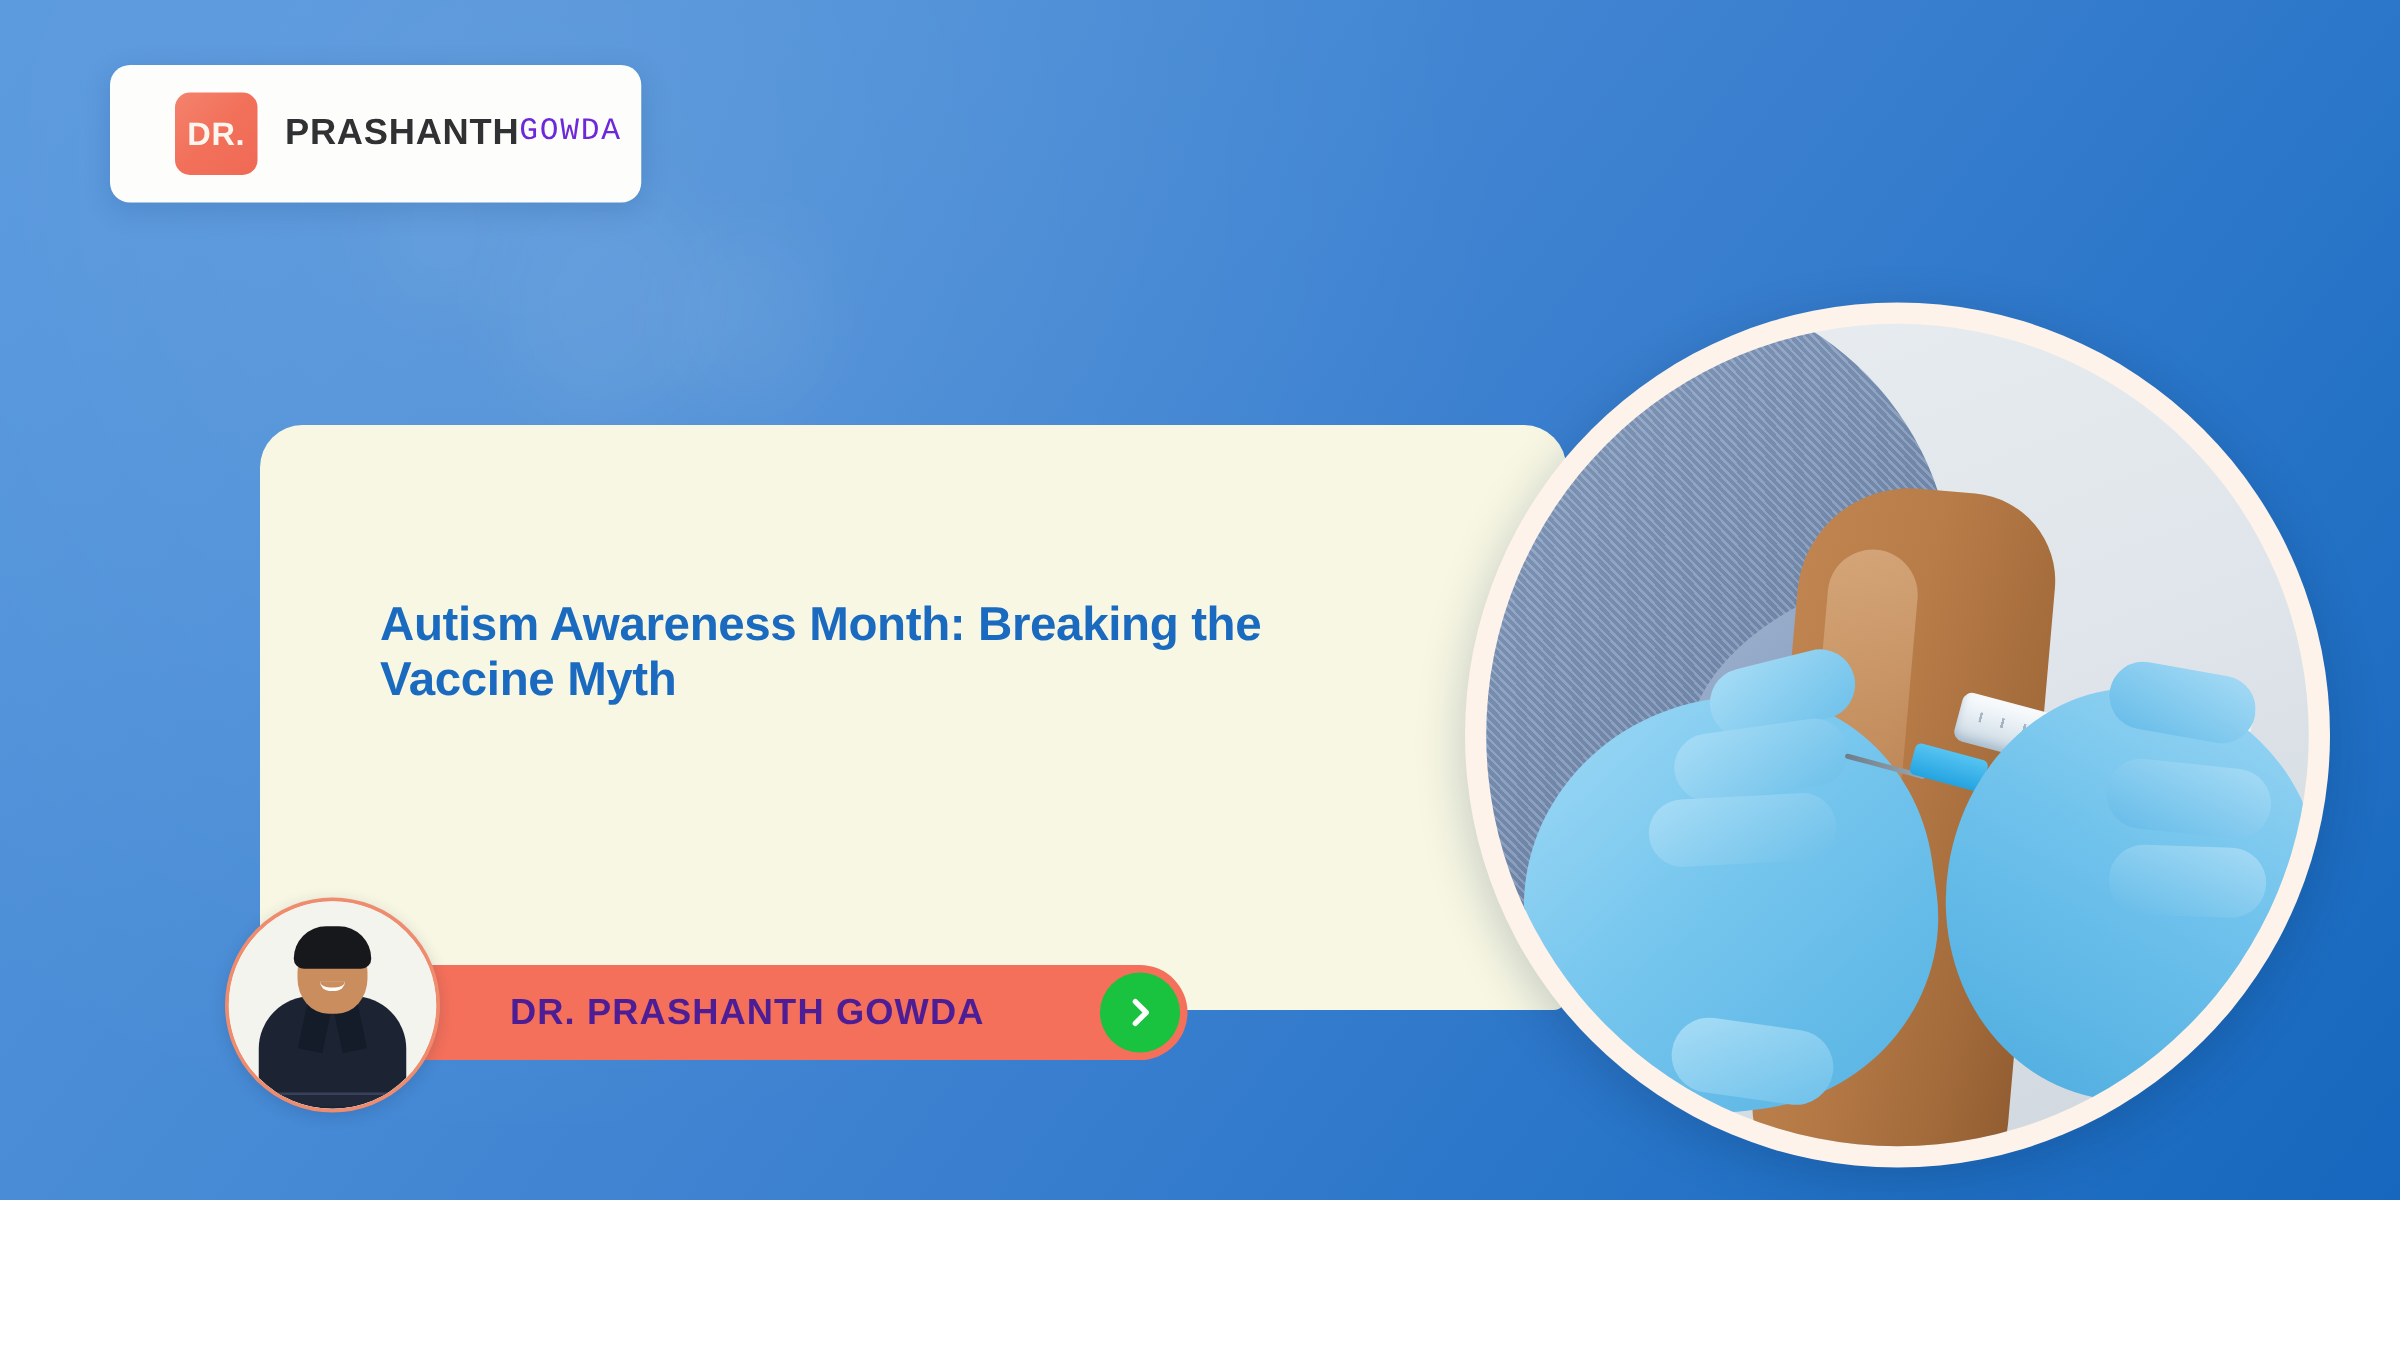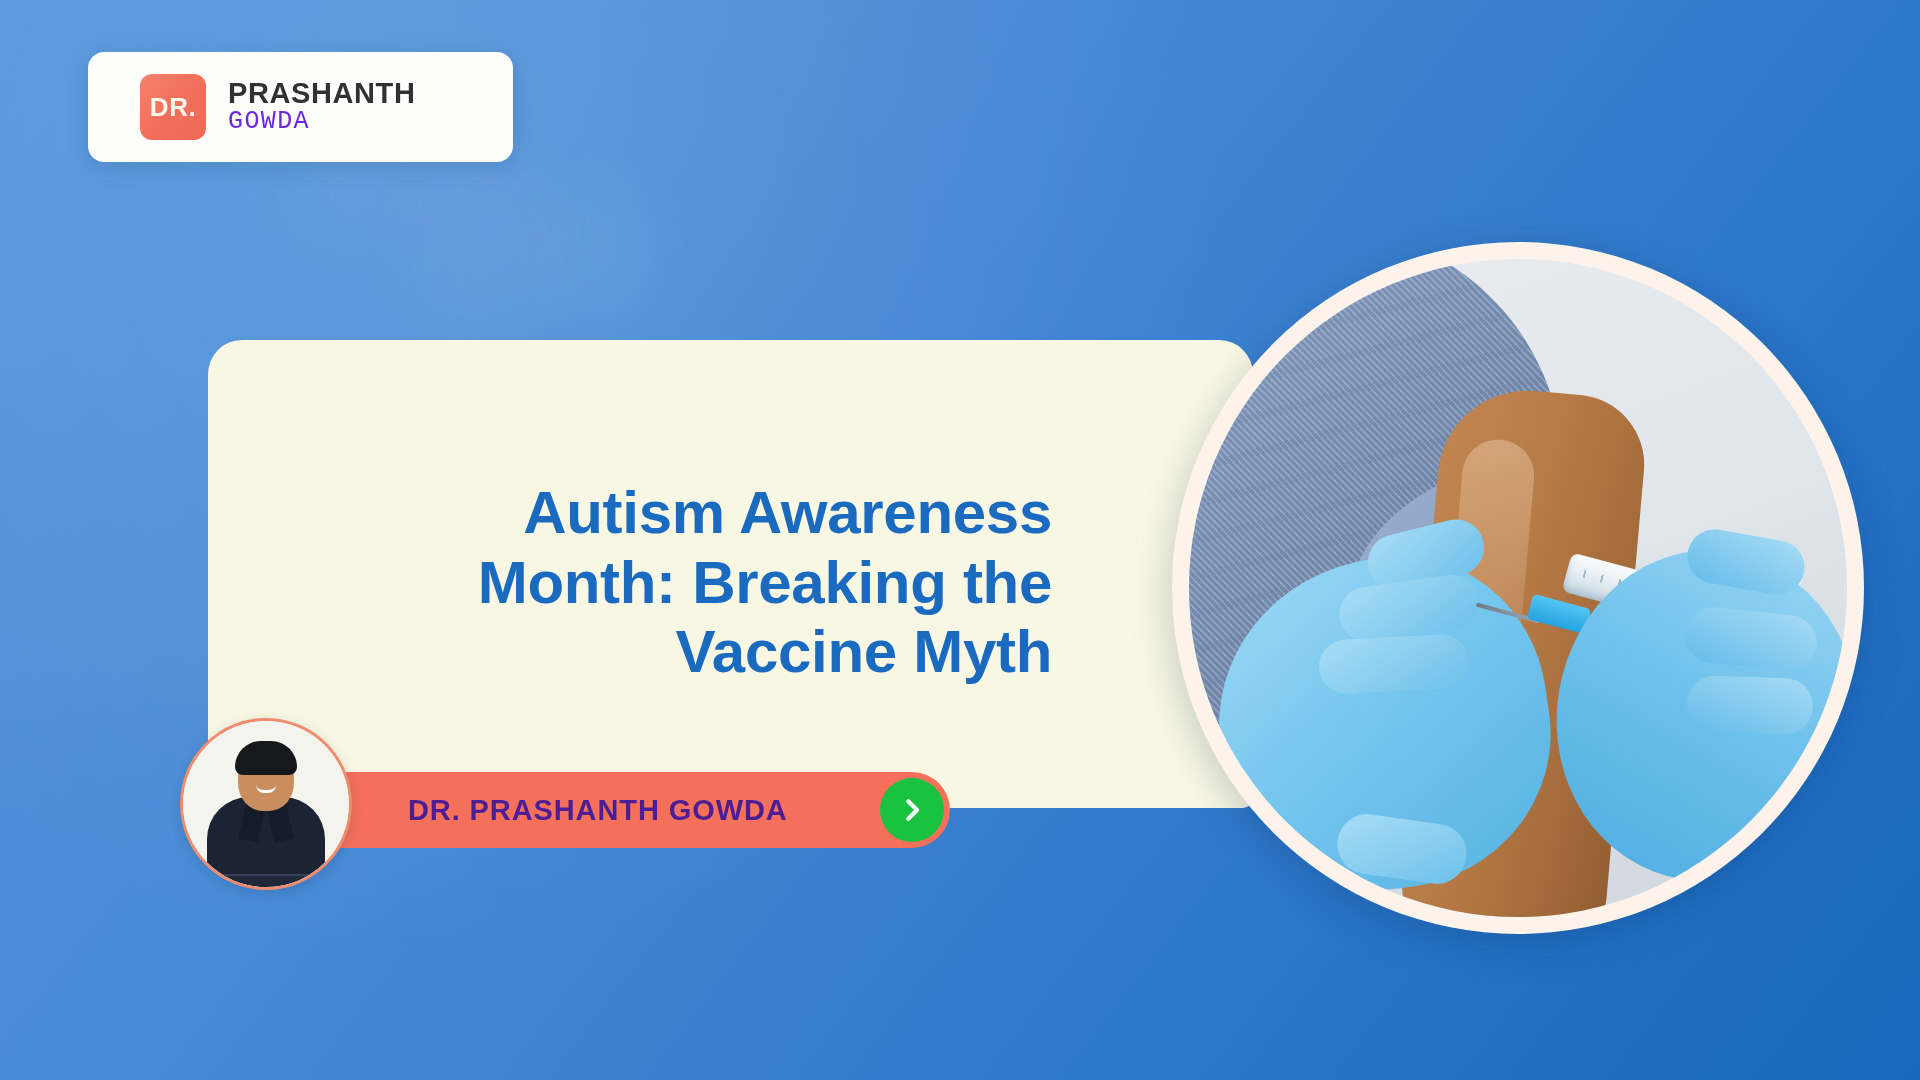--- a/index.html
+++ b/index.html
@@ -7,21 +7,21 @@
 
   html, body {
     width:1920px; height:1080px;
     overflow:hidden;
     font-family:"Liberation Sans", sans-serif;
   }
 
   
   .banner {
     position:relative;
-    width:1920px; height:1080px;
+    width:1920px; height:960px;
     background:
       radial-gradient(circle at 22% 14%, rgba(255,255,255,0.10) 0%, rgba(255,255,255,0) 46%),
       linear-gradient(128deg, #5596dd 0%, #4a8dd6 28%, #3a7fcf 56%, #2472c6 80%, #1667bd 100%);
     overflow:hidden;
   }
 
   
   .ghost {
     position:absolute;
     border-radius:50%;
@@ -53,21 +53,21 @@
     display:flex; align-items:center; justify-content:center;
     flex:0 0 auto;
   }
   .logo-mark span {
     color:#fdf6ef;
     font-size:26px;
     font-weight:bold;
     letter-spacing:0.5px;
     line-height:1;
   }
-  .logo-text { display:flex; flex-direction:column; line-height:1.02; }
+  .logo-text { display:flex; flex-direction:row; line-height:1.02; }
   .logo-line1 {
     font-size:29px; font-weight:bold; color:#2f3133;
     letter-spacing:0.6px;
   }
   .logo-line2 {
     font-size:25px; font-weight:normal; color:#6d28d9;
     letter-spacing:1.4px;
     font-family:Liberation Mono, monospace;
   }
 
@@ -78,28 +78,27 @@
     width:1045px; height:468px;
     background:#F7F7E3;
     border-top-left-radius:34px;
     border-top-right-radius:34px;
     border-bottom-left-radius:34px;
     border-bottom-right-radius:10px;
   }
 
   .headline {
     position:absolute;
-    left:332px; top:478px;
+    left:304px; top:478px;
     width:720px;
-    font-size:60px;
+    font-size:38px;
     font-weight:bold;
     line-height:1.16;
     color:#1a6ac0;
     letter-spacing:-0.3px;
-    text-align:right;
   }
 
   
   .cta-strip {
     position:absolute;
     left:290px; top:772px;
     width:660px; height:76px;
     background:#F4705A;
     border-radius:38px;
     display:flex;

